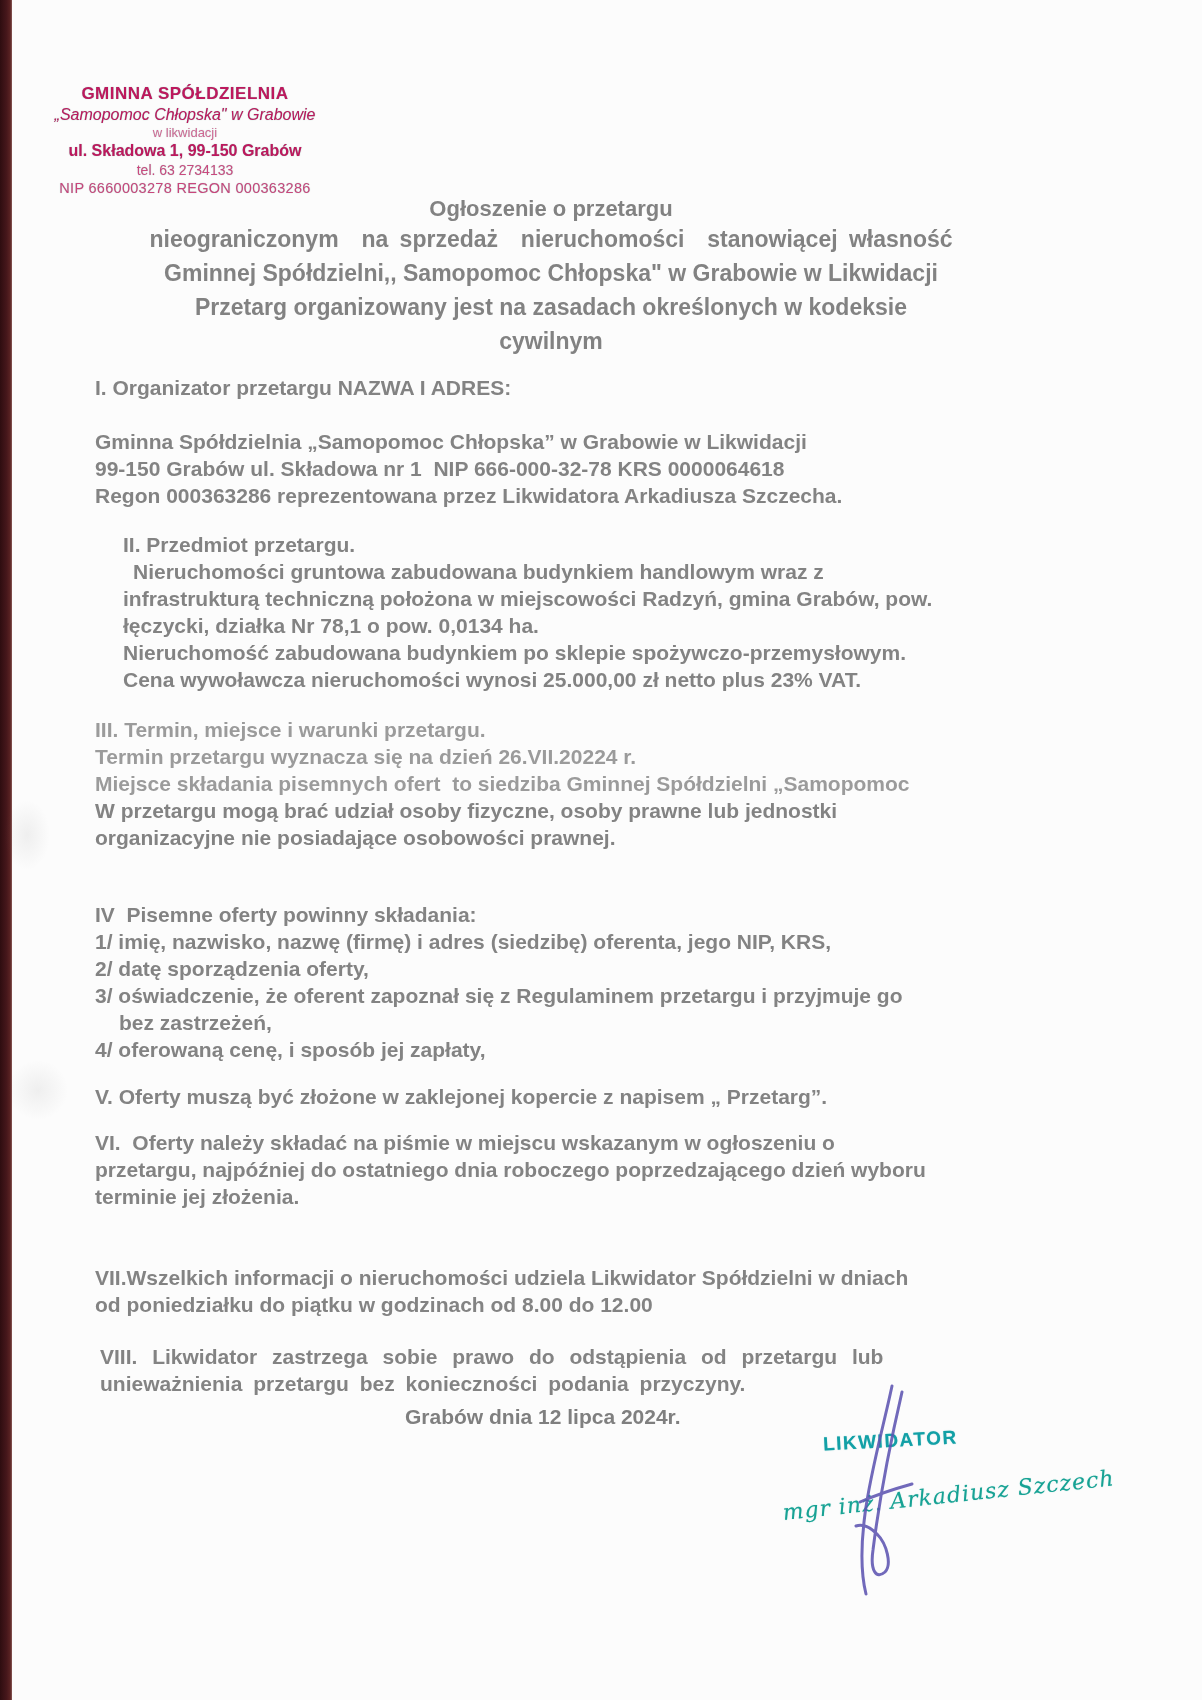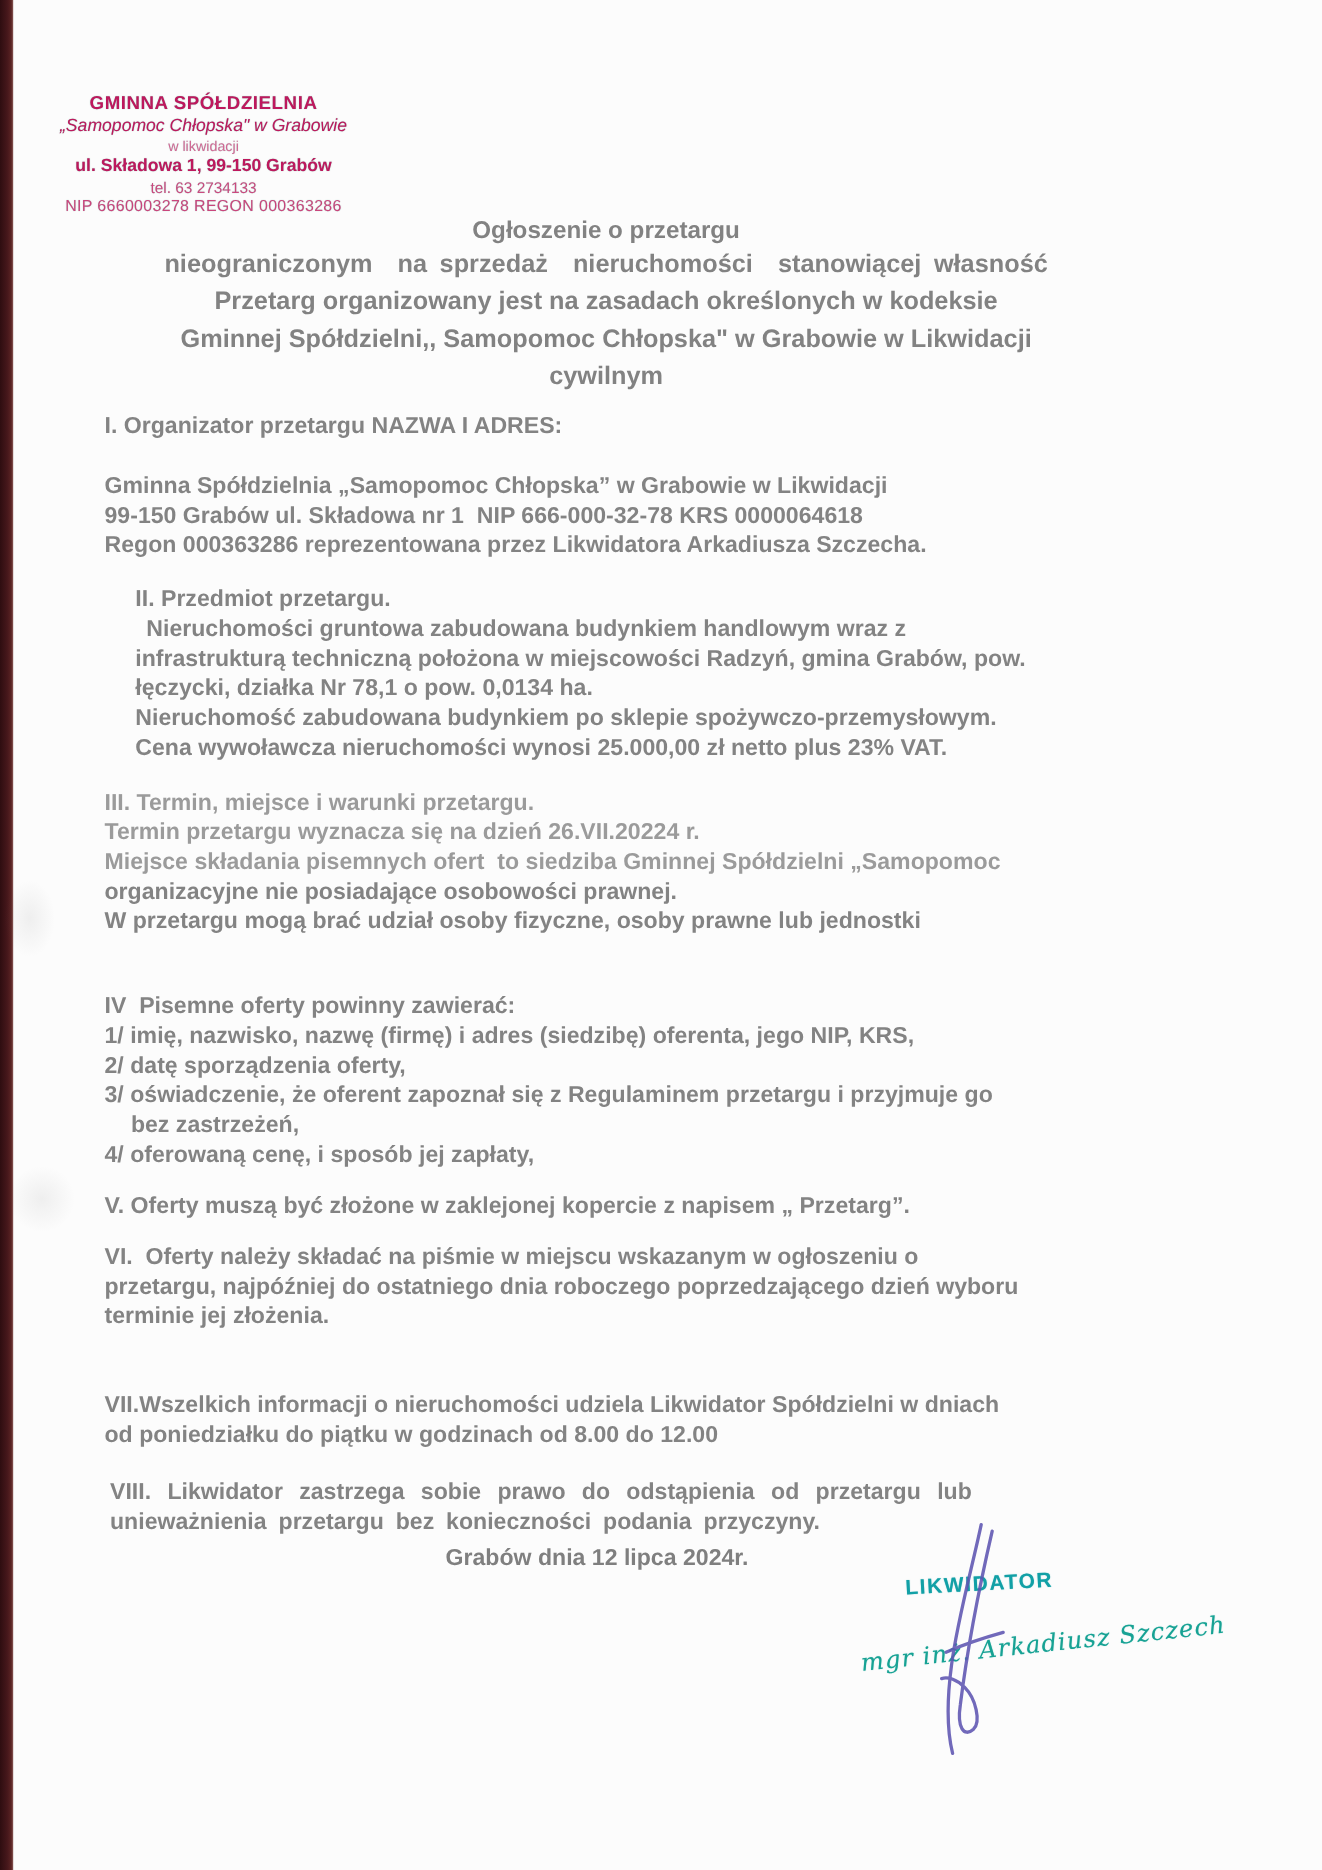--- a/index.html
+++ b/index.html
@@ -71,22 +71,22 @@
   <div class="stamp-sub">„Samopomoc Chłopska" w Grabowie</div>
   <div class="stamp-status">w likwidacji</div>
   <div class="stamp-addr">ul. Składowa 1, 99-150 Grabów</div>
   <div class="stamp-tel">tel. 63 2734133</div>
   <div class="stamp-ids">NIP 6660003278 REGON 000363286</div>
 </div>
 
 <div class="title-block">
   <div class="title-ln first">Ogłoszenie o przetargu</div>
   <div class="title-ln ws-title">nieograniczonym  na sprzedaż  nieruchomości  stanowiącej własność</div>
+  <div class="title-ln">Gminnej Spółdzielni,, Samopomoc Chłopska" w Grabowie w Likwidacji</div>
   <div class="title-ln">Przetarg organizowany jest na zasadach określonych w kodeksie</div>
-  <div class="title-ln">Gminnej Spółdzielni,, Samopomoc Chłopska" w Grabowie w Likwidacji</div>
   <div class="title-ln">cywilnym</div>
 </div>
 
 <div class="para" style="top:374px;">
   <div class="ln">I. Organizator przetargu NAZWA I ADRES:</div>
 </div>
 <div class="para" style="top:428px;">
   <div class="ln">Gminna Spółdzielnia „Samopomoc Chłopska” w Grabowie w Likwidacji</div>
   <div class="ln">99-150 Grabów ul. Składowa nr 1  NIP 666-000-32-78 KRS 0000064618</div>
   <div class="ln">Regon 000363286 reprezentowana przez Likwidatora Arkadiusza Szczecha.</div>
@@ -98,26 +98,26 @@
   <div class="ln">infrastrukturą techniczną położona w miejscowości Radzyń, gmina Grabów, pow.</div>
   <div class="ln">łęczycki, działka Nr 78,1 o pow. 0,0134 ha.</div>
   <div class="ln">Nieruchomość zabudowana budynkiem po sklepie spożywczo-przemysłowym.</div>
   <div class="ln">Cena wywoławcza nieruchomości wynosi 25.000,00 zł netto plus 23% VAT.</div>
 </div>
 
 <div class="para" style="top:716px;">
   <div class="ln faded">III. Termin, miejsce i warunki przetargu.</div>
   <div class="ln faded">Termin przetargu wyznacza się na dzień 26.VII.20224 r.</div>
   <div class="ln faded">Miejsce składania pisemnych ofert  to siedziba Gminnej Spółdzielni „Samopomoc</div>
+  <div class="ln">W przetargu mogą brać udział osoby fizyczne, osoby prawne lub jednostki</div>
   <div class="ln">organizacyjne nie posiadające osobowości prawnej.</div>
-  <div class="ln">W przetargu mogą brać udział osoby fizyczne, osoby prawne lub jednostki</div>
 </div>
 
 <div class="para" style="top:901px;">
-  <div class="ln">IV  Pisemne oferty powinny zawierać:</div>
+  <div class="ln">IV  Pisemne oferty powinny składania:</div>
   <div class="ln">1/ imię, nazwisko, nazwę (firmę) i adres (siedzibę) oferenta, jego NIP, KRS,</div>
   <div class="ln">2/ datę sporządzenia oferty,</div>
   <div class="ln">3/ oświadczenie, że oferent zapoznał się z Regulaminem przetargu i przyjmuje go</div>
   <div class="ln indent2">bez zastrzeżeń,</div>
   <div class="ln">4/ oferowaną cenę, i sposób jej zapłaty,</div>
 </div>
 
 <div class="para" style="top:1083px;">
   <div class="ln">V. Oferty muszą być złożone w zaklejonej kopercie z napisem „ Przetarg”.</div>
 </div>

